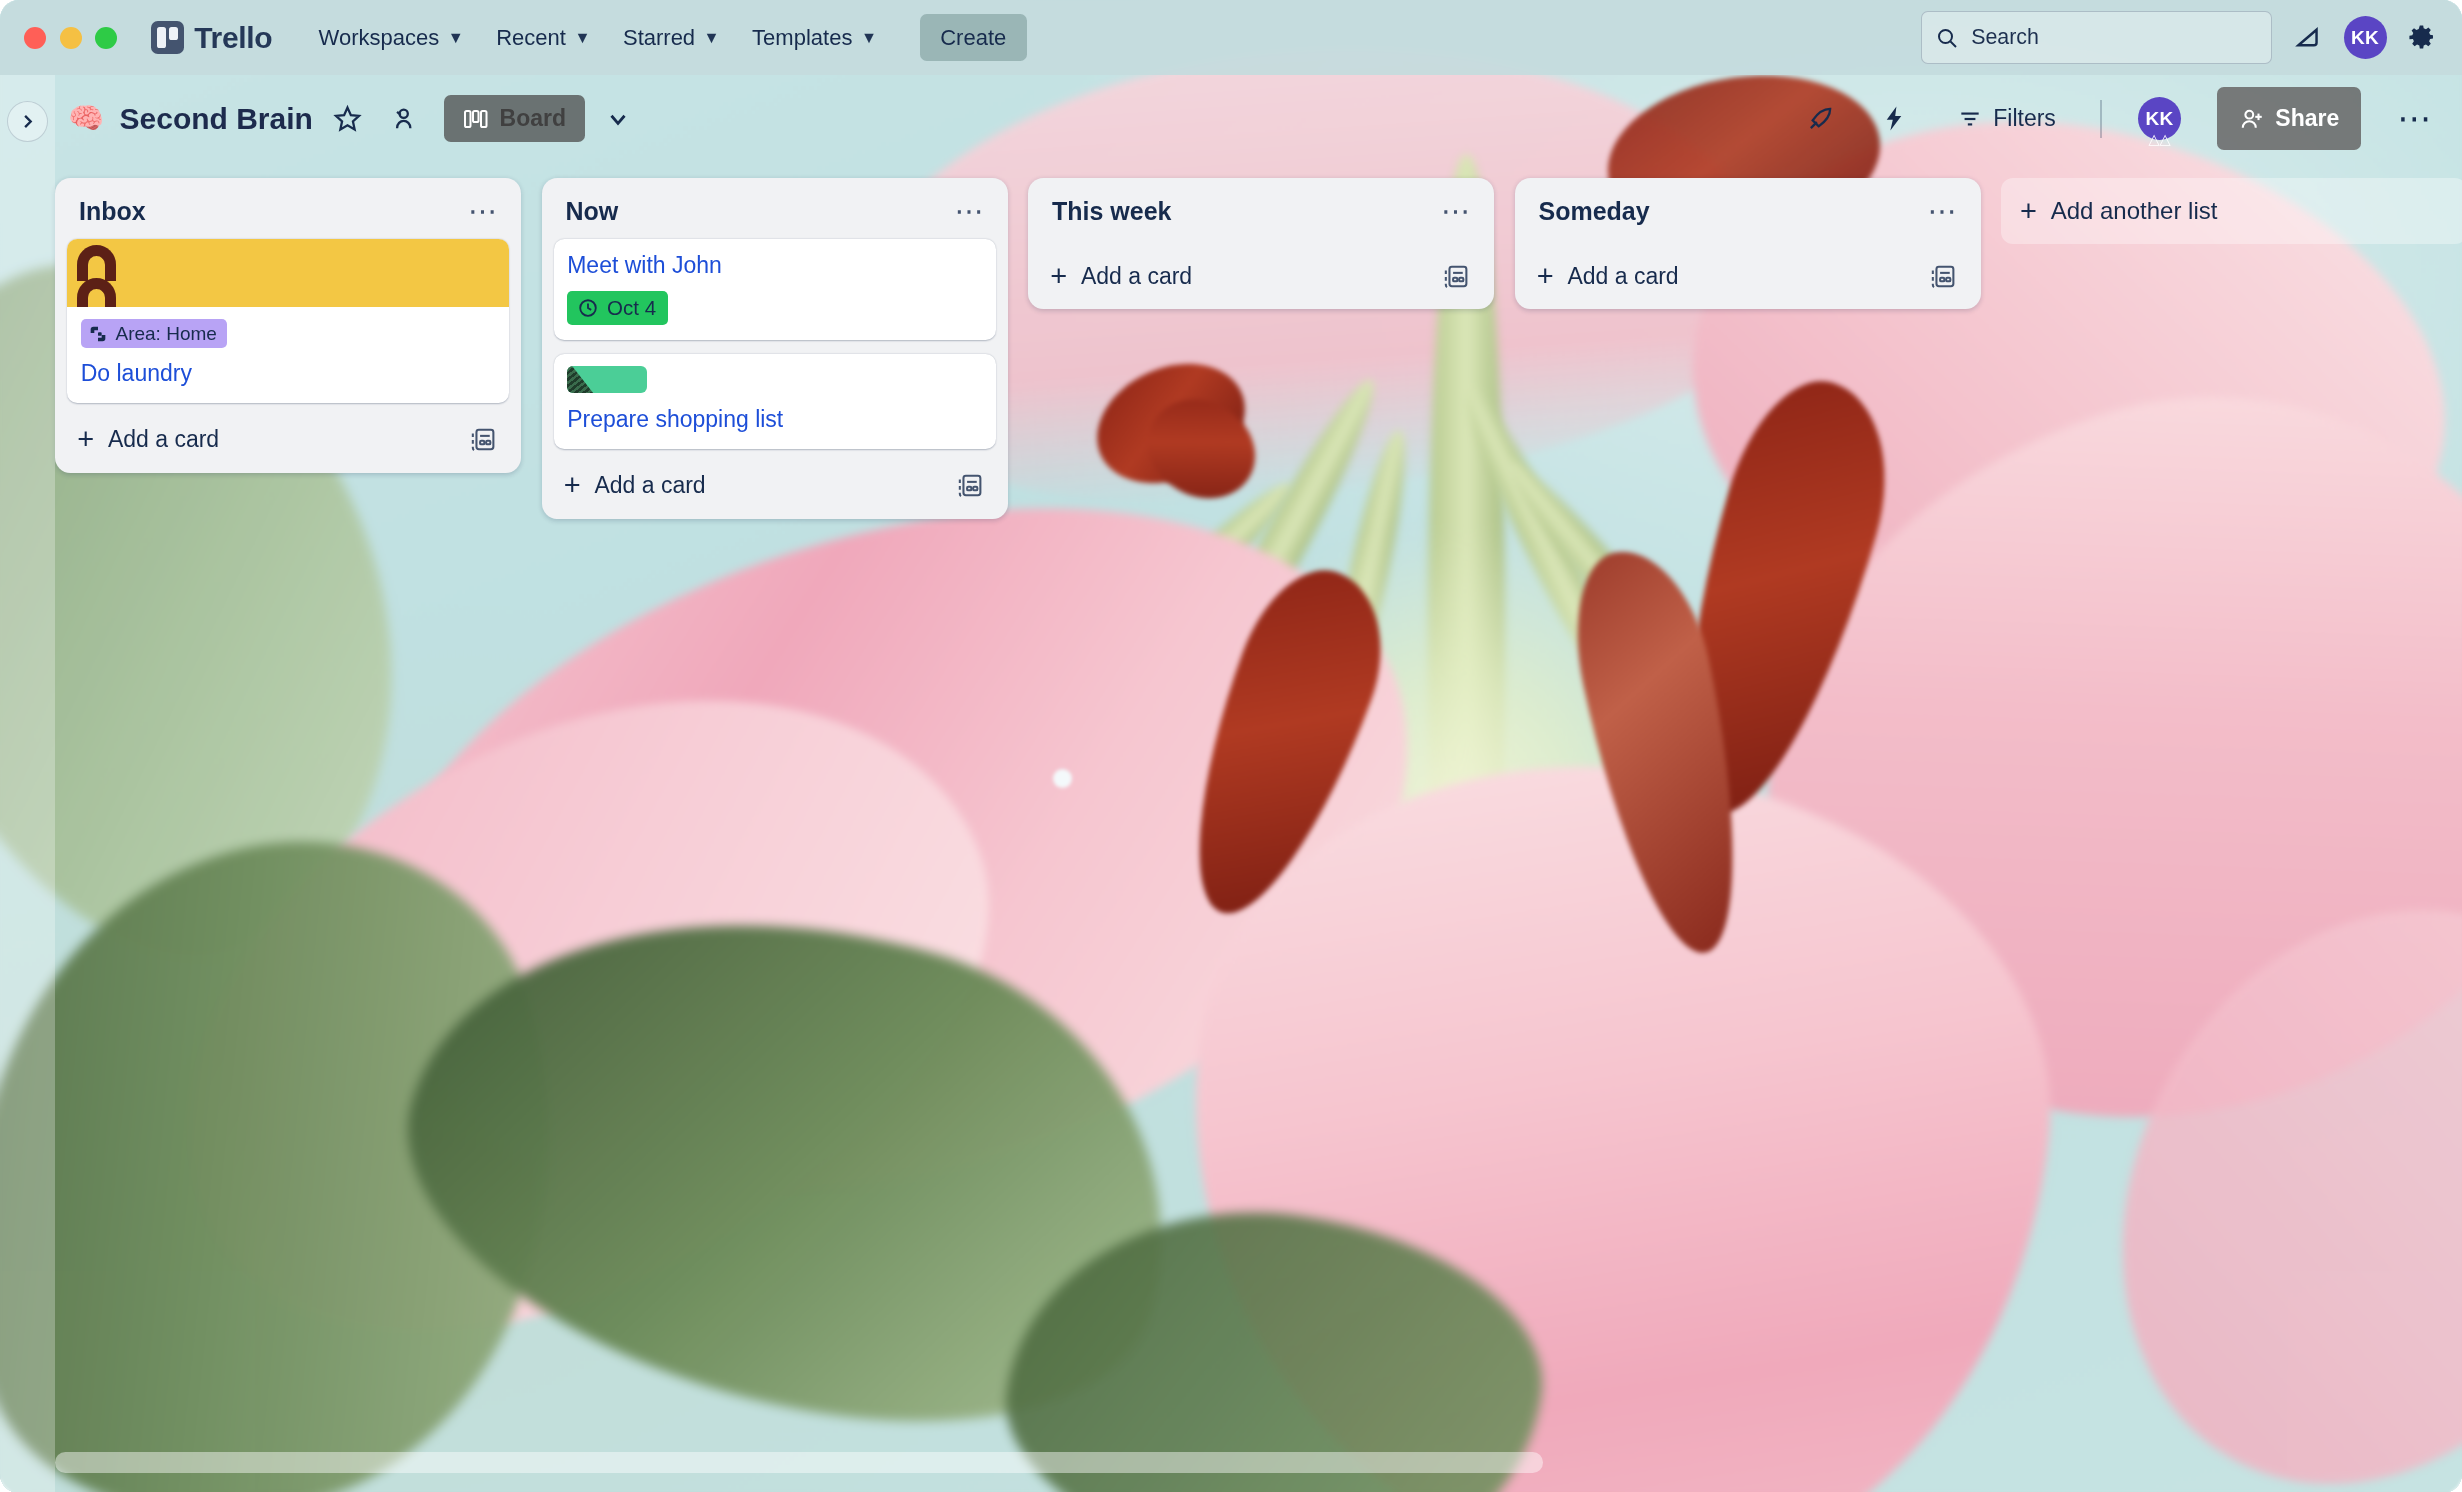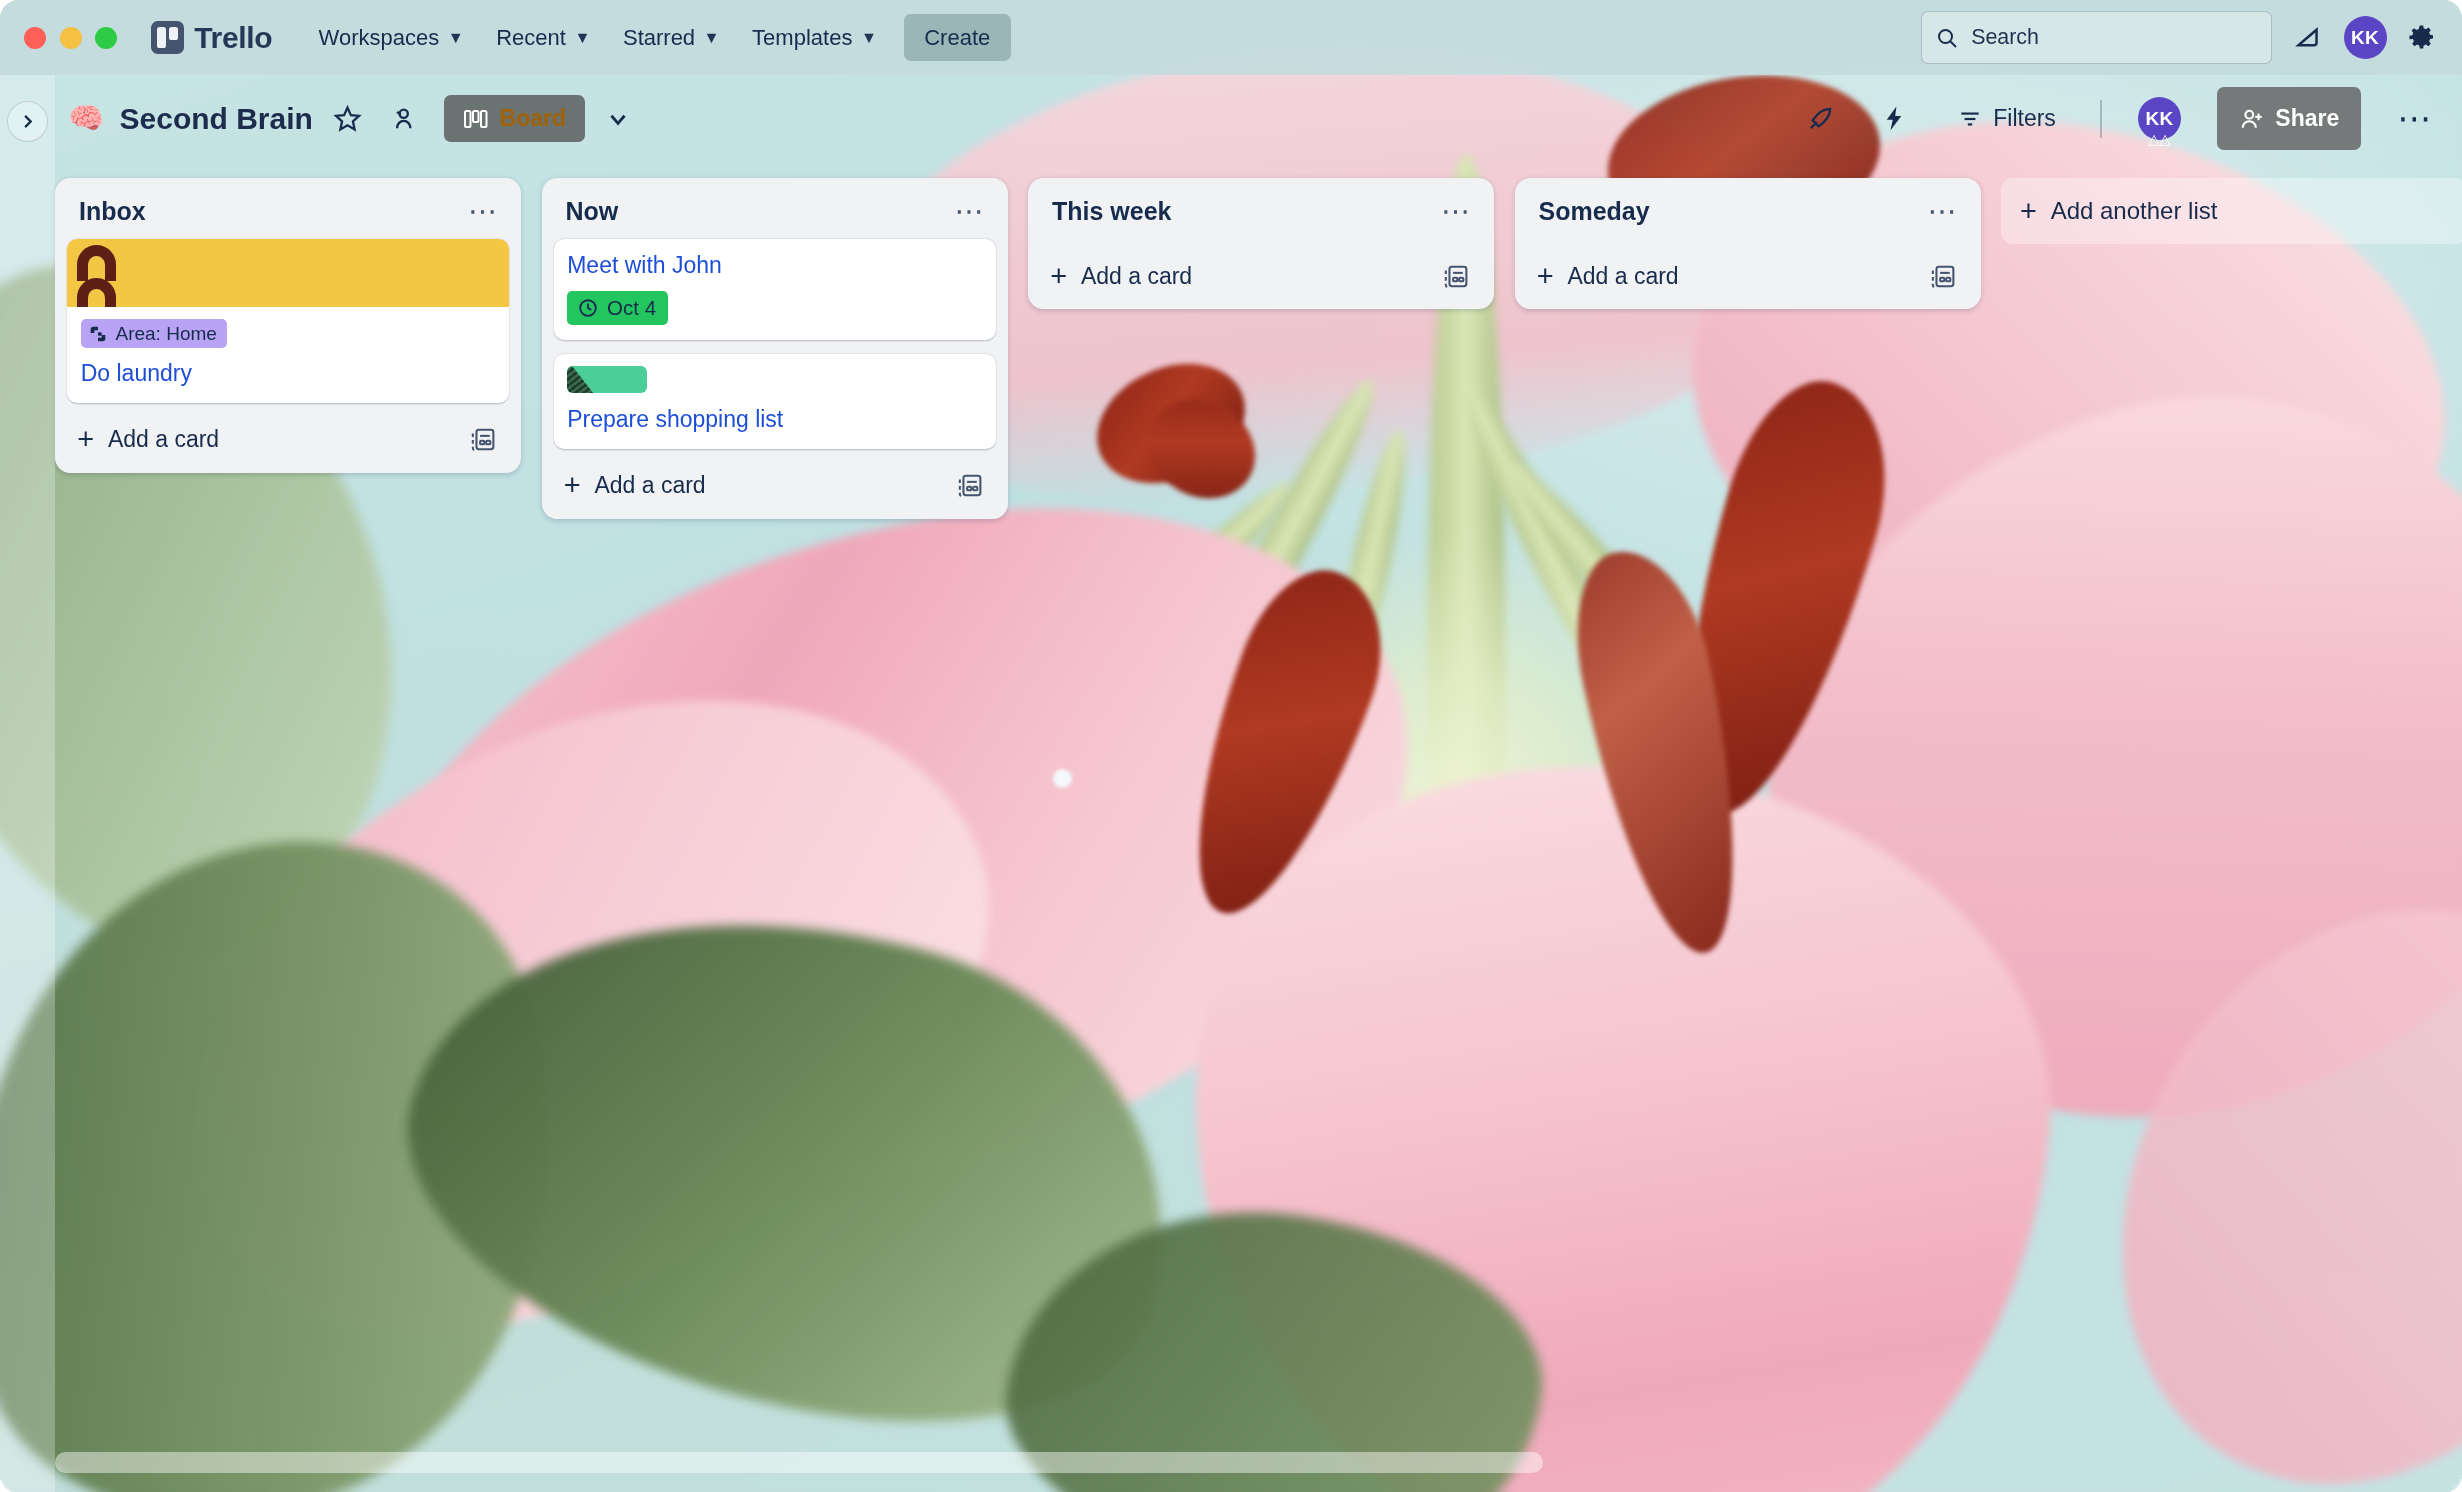--- a/index.html
+++ b/index.html
@@ -187,21 +187,21 @@
 
   .nav-items { display: flex; align-items: center; gap: 5.1px; margin-left: 32.5px; }
   .nav-btn {
     display: flex; align-items: center; gap: 8.5px;
     padding: 8.5px 13.7px; border-radius: 6.8px;
     font-size: 22px; color: #172b4d; font-weight: 400;
     white-space: nowrap; cursor: pointer;
   }
   .nav-btn.create {
     background: rgba(130,159,160,.65);
-    font-weight: 400; padding: 10.3px 20.5px; margin-left: 8px;
+    font-weight: 400; padding: 10.3px 20.5px; margin-left: 24px;
   }
   .chev { font-size: 16.2px; line-height: 1; opacity: .95; }
 
   .nav-right {
     margin-left: auto; display: flex; align-items: center; gap: 20.5px;
     margin-right: 26px;
   }
   #search-box {
     width: 351px; height: 53px;
     background: rgba(255,255,255,.30);
@@ -243,21 +243,21 @@
     z-index: 45; cursor: pointer;
   }
 
   .bh-left { display: flex; align-items: center; gap: 15.4px; margin-left: 68px; }
   .board-emoji { font-size: 29px; line-height: 1; }
   #board-title { font-size: 30px; font-weight: 700; color: #1d2b4d; }
   .bh-icon { color: #172b4d; display: flex; align-items: center; cursor: pointer; padding: 5.1px; }
   .view-btn {
     display: flex; align-items: center; gap: 10.3px;
     background: rgba(45,38,38,.60);
-    color: #a16207; font-size: 23px; font-weight: 600;
+    color: #404040; font-size: 23px; font-weight: 600;
     padding: 10.3px 19px; border-radius: 6.8px;
     margin-left: 6.8px; cursor: pointer;
   }
 
   .bh-right {
     margin-left: auto; display: flex; align-items: center; gap: 36px;
     margin-right: 29px;
   }
   .filters-btn {
     display: flex; align-items: center; gap: 10.3px;

